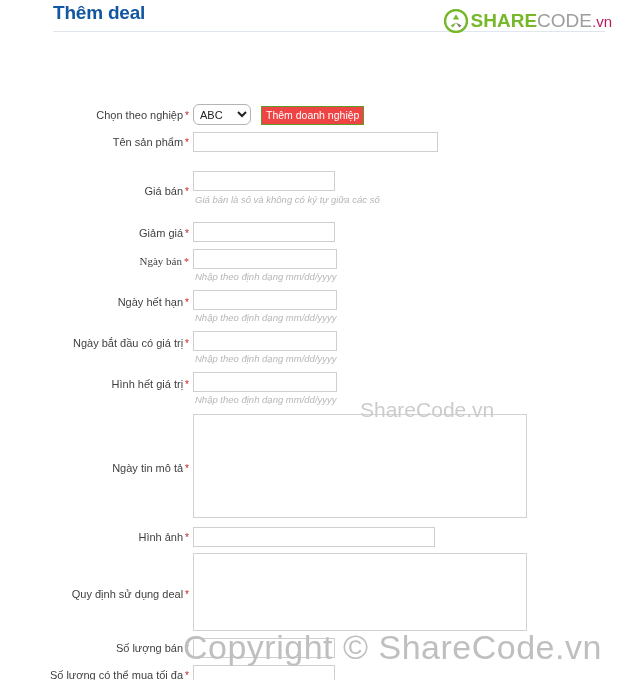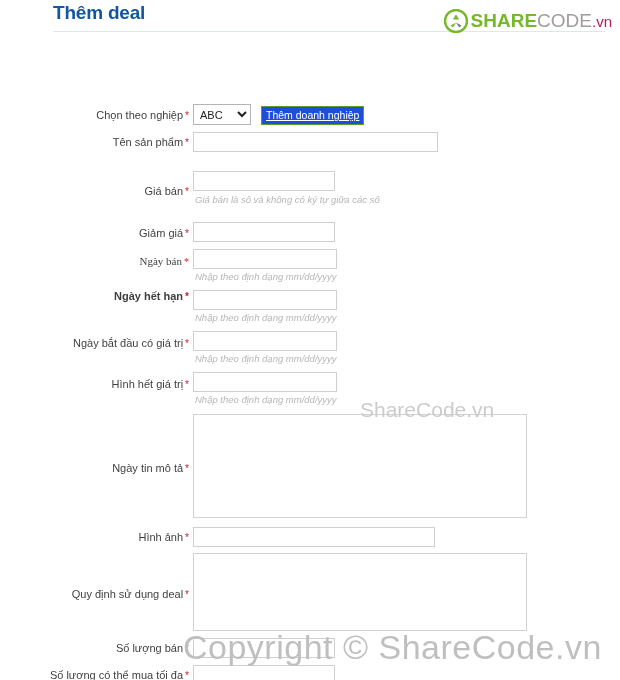--- a/index.html
+++ b/index.html
@@ -131,30 +131,29 @@
     left: 195px;
     font-style: italic;
     font-size: 9.5px;
     color: #b6b6b6;
     white-space: nowrap;
     line-height: 11px;
   }
   .gbtn {
     box-sizing: border-box;
     display: inline-block;
-    background: #1d4ed8;
+    background: #ef4444;
     border: 1px solid #5f9c27;
     color: #ffffff;
     font-family: "Liberation Sans", sans-serif;
     font-size: 10.5px;
     line-height: 14px;
     padding: 1px 4px 2px 4px;
     white-space: nowrap;
     cursor: pointer;
-    text-decoration: underline;
   }
 
   
   .wm {
     position: absolute;
     color: #c9c9c9;
     font-family: "Liberation Sans", sans-serif;
     white-space: nowrap;
     pointer-events: none;
     user-select: none;
@@ -193,21 +192,21 @@
     <span id="logo-text"><span class="logo-share">SHARE</span><span class="logo-code">CODE</span><span class="logo-vn">.vn</span></span>
   </div>
 
 </div>
 
 <div id="form">
 
   <div class="row" style="top:58px;">
     <div class="lbl" style="top:5px;"><span>Chọn theo nghiệp</span><span class="req">*</span></div>
     <div class="fld" style="top:0;">
-      <select class="sel" style="width:58px;">
+      <select class="sel" style="width:58px;border-radius:6px;">
         <option>ABC</option>
       </select>
       <span class="gbtn" style="position:absolute;left:68px;top:2px;">Thêm doanh nghiệp</span>
     </div>
   </div>
 
   <div class="row" style="top:86px;">
     <div class="lbl" style="top:4px;"><span>Tên sản phẩm</span><span class="req">*</span></div>
     <input class="txt fld" style="top: 0px; width: 245px;" type="text" value="">
   </div>
@@ -223,21 +222,21 @@
     <input class="txt fld" style="top: 0px; width: 142px;" type="text" value="">
   </div>
 
   <div class="row" style="top:203px;">
     <div class="lbl" style="top:6px;font-family:Liberation Serif, serif;"><span>Ngày bán</span><span class="req">*</span></div>
     <input class="txt fld" style="top: 0px; width: 144px;" type="text" value="">
     <div class="hint" style="top:22px;">Nhập theo định dạng mm/dd/yyyy</div>
   </div>
 
   <div class="row" style="top:244px;">
-    <div class="lbl" style="top:0;font-weight:bold;"><span>Ngày hết hạn</span><span class="req">*</span></div>
+    <div class="lbl" style="top:6px;"><span>Ngày hết hạn</span><span class="req">*</span></div>
     <input class="txt fld" style="top: 0px; width: 144px;" type="text" value="">
     <div class="hint" style="top:22px;">Nhập theo định dạng mm/dd/yyyy</div>
   </div>
 
   <div class="row" style="top:285px;">
     <div class="lbl" style="top:6px;"><span>Ngày bắt đầu có giá trị</span><span class="req">*</span></div>
     <input class="txt fld" style="top: 0px; width: 144px;" type="text" value="">
     <div class="hint" style="top:22px;">Nhập theo định dạng mm/dd/yyyy</div>
   </div>
 

